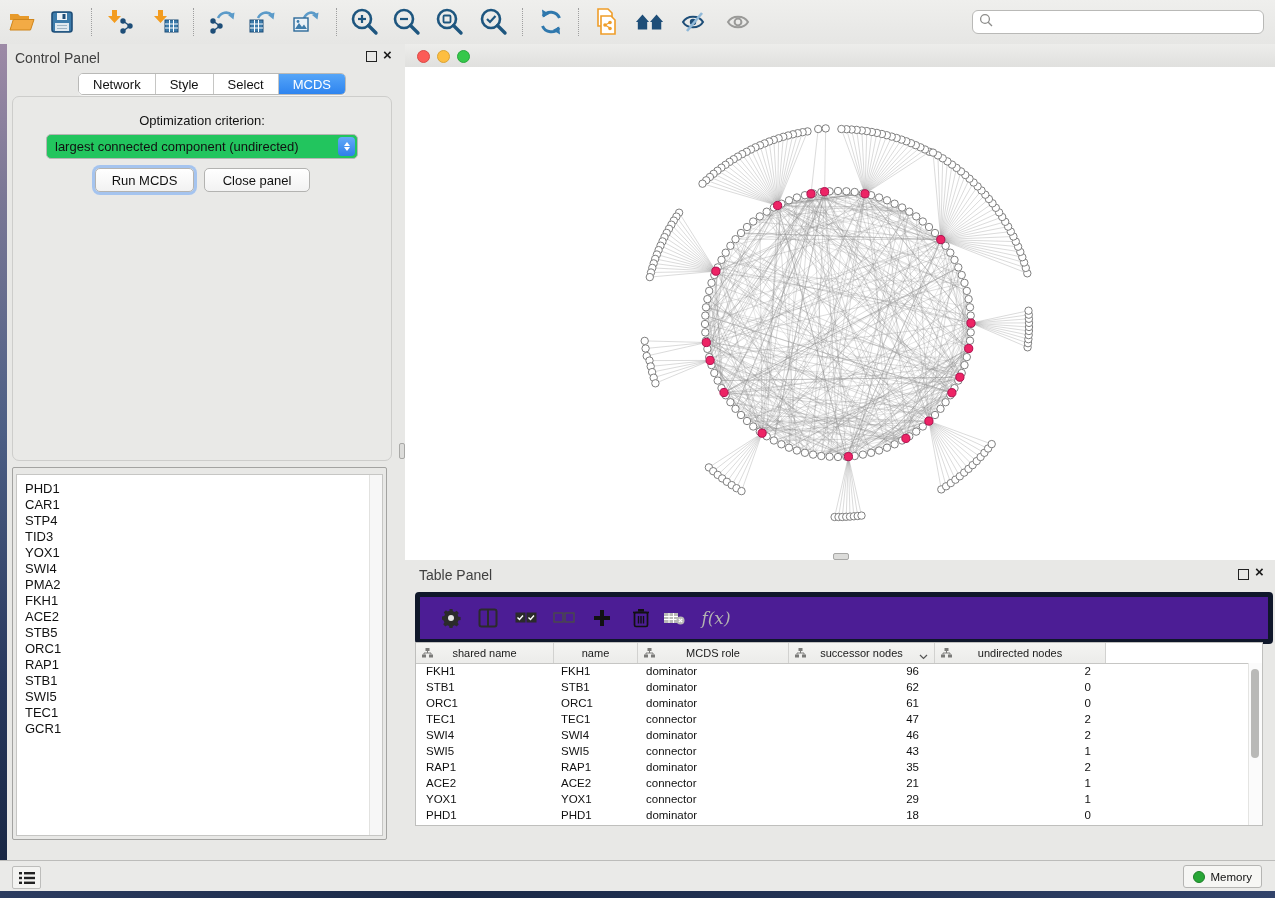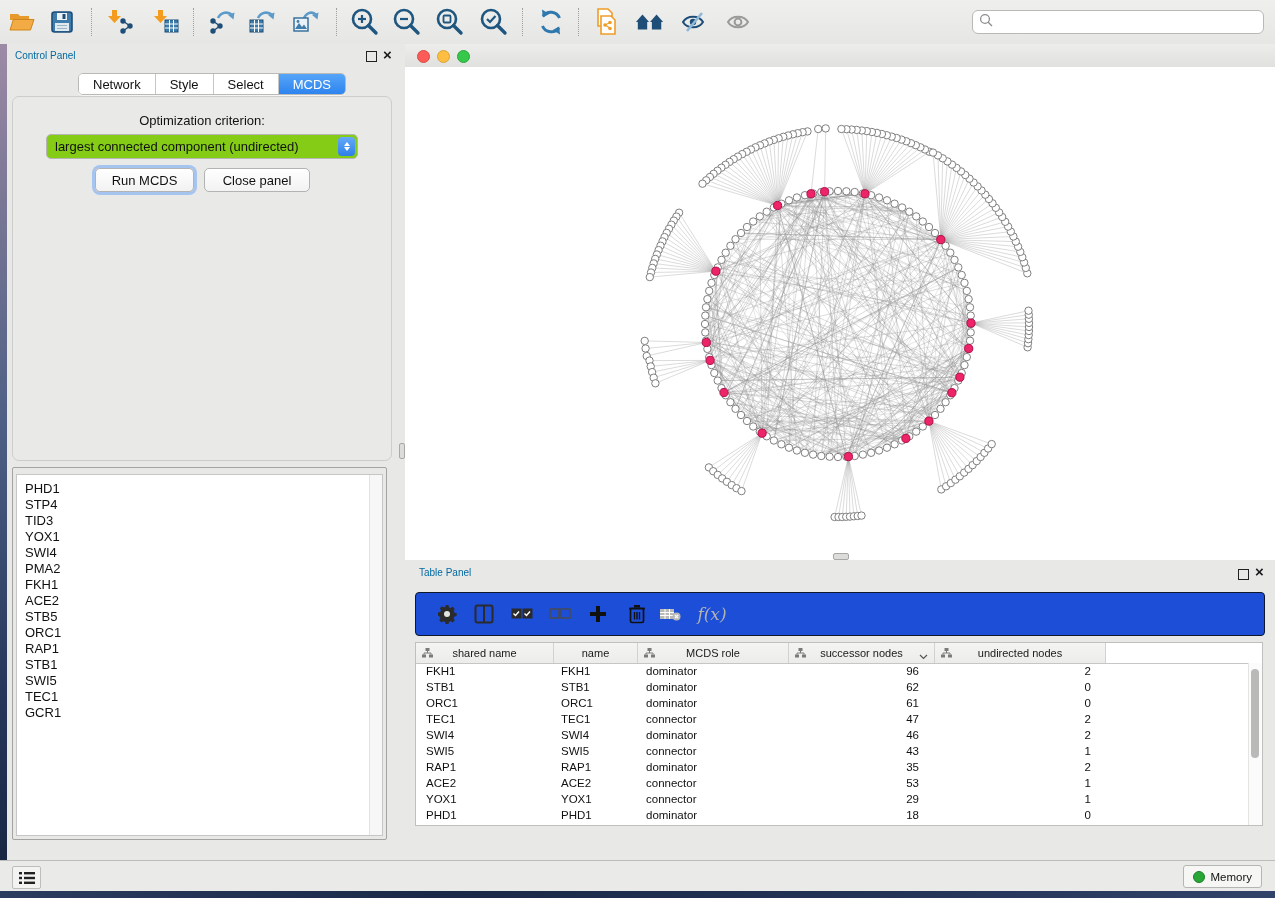--- a/index.html
+++ b/index.html
@@ -12,31 +12,31 @@
   #search-box{position:absolute;right:11px;top:10px;width:290px;height:22px;background:#fff;border:1px solid #b9b9b7;border-radius:6px;display:flex;align-items:center;}
   #search-box input{border:none;outline:none;background:transparent;flex:1;font:12px "Liberation Sans",sans-serif;padding:0 6px 0 2px;}
   #search-box .mag{margin-left:6px;}
   
   #desk-left{position:absolute;left:0;top:44px;width:7px;height:854px;
     background:linear-gradient(180deg,#9d8aa6 0%,#7a7795 18%,#4d5f85 45%,#27375c 75%,#16243f 100%);}
   #desk-bottom{position:absolute;left:0;top:890px;width:1275px;height:8px;
     background:linear-gradient(90deg,#2c3c60,#1a2947 35%,#243457 70%,#32436a 100%);}
   
   #control-panel{position:absolute;left:7px;top:44px;width:392px;height:816px;background:#e8e8e6;}
-  .panel-title{position:absolute;left:8px;top:6px;font-size:10px;color:#0369a1;}
+  .panel-title{position:absolute;left:8px;top:6px;font-size:14px;color:#404040;}
   .float-ico{position:absolute;top:7px;width:9px;height:9px;border:1.5px solid #222;display:inline-block;cursor:pointer;}
   .close-ico{position:absolute;top:3px;font-size:15px;font-weight:bold;color:#1a1a1a;cursor:pointer;line-height:16px;}
   .seg-group{display:flex;border:1px solid #b9b9b7;border-radius:5px;overflow:hidden;background:#fff;height:20px;box-shadow:0 1px 0 rgba(255,255,255,.6);}
   .seg{font-size:13px;color:#111;display:flex;align-items:center;justify-content:center;padding:0 14px;border-right:1px solid #c6c6c4;cursor:pointer;background:#fff;}
   .seg:last-child{border-right:none;}
   .seg.active{background:linear-gradient(#55a5f8,#2e84ef);color:#fff;}
   #ctab-wrap{position:absolute;left:71px;top:29px;}
   #tab-content{position:absolute;left:5px;top:52px;width:378px;height:363px;background:#e9e9e7;border:1px solid #cdcdcb;border-radius:7px;}
   #opt-label{position:absolute;left:0;top:16px;width:100%;text-align:center;font-size:13px;}
-  #criterion-select{position:absolute;left:33px;top:37px;width:310px;height:23px;background:#84cc16;border:1px solid #b6b6b4;border-radius:5px;display:flex;align-items:center;cursor:pointer;}
+  #criterion-select{position:absolute;left:33px;top:37px;width:310px;height:23px;background:#22c55e;border:1px solid #b6b6b4;border-radius:5px;display:flex;align-items:center;cursor:pointer;}
   #criterion-select .val{flex:1;font-size:13px;padding-left:8px;white-space:nowrap;}
   #criterion-select .stepper{width:17px;height:19px;margin-right:2px;border-radius:4px;background:linear-gradient(#64aaf8,#2e7fe9);display:flex;flex-direction:column;align-items:center;justify-content:center;gap:1px;}
   .tri-up{width:0;height:0;border-left:3.5px solid transparent;border-right:3.5px solid transparent;border-bottom:4.5px solid #fff;}
   .tri-dn{width:0;height:0;border-left:3.5px solid transparent;border-right:3.5px solid transparent;border-top:4.5px solid #fff;}
   .mac-btn{position:absolute;top:71px;height:22px;background:linear-gradient(#ffffff,#f2f2f2);border:1px solid #b3b3b1;border-radius:5px;font-size:13px;display:flex;align-items:center;justify-content:center;cursor:pointer;}
   #run-btn{left:82px;width:97px;box-shadow:0 0 0 3px rgba(110,165,245,.55);}
   #closepanel-btn{left:191px;width:104px;}
   #mcds-group{position:absolute;left:5px;top:423px;width:373px;height:371px;border:1px solid #a3a3a1;border-radius:2px;}
   #mcds-legend{position:absolute;left:10px;top:-8px;background:#e8e8e6;padding:0 4px;font-size:13px;margin-top:48px;}
   #mcds-list-wrap{position:absolute;left:3px;top:6px;right:3px;bottom:3px;background:#fff;border:1px solid #c6c6c4;display:flex;}
@@ -46,21 +46,21 @@
   #v-split{position:absolute;left:399px;top:44px;width:6px;height:816px;background:#e8e8e6;border-right:1px solid #adadab;}
   .split-handle{position:absolute;background:#dcdcda;border:1px solid #a8a8a6;border-radius:2px;}
   
   #network-panel{position:absolute;left:405px;top:44px;width:870px;height:516px;background:#fff;}
   #net-titlebar{position:absolute;left:0;top:0;width:870px;height:23px;background:linear-gradient(#ededeb,#e0e0de);border-bottom:1px solid #c3c3c1;}
   .light{position:absolute;top:6px;width:11px;height:11px;border-radius:50%;}
   #net-title{position:absolute;left:0;top:4px;width:100%;text-align:center;font-size:12.5px;color:#111;}
   #net-canvas{position:absolute;left:0;top:23px;width:870px;height:493px;background:#fff;}
   
   #table-panel{position:absolute;left:405px;top:560px;width:870px;height:300px;background:#e8e8e6;}
-  #tbl-toolbar{position:absolute;left:10px;top:32px;width:848px;height:42px;background:#1d4ed8;border:1px solid #0f172a;border-radius:4px;}
+  #tbl-toolbar{position:absolute;left:10px;top:32px;width:848px;height:42px;background:#4c1d95;border:5px solid #0f172a;border-radius:4px;}
   .bico{position:absolute;top:8px;width:26px;height:26px;display:flex;align-items:center;justify-content:center;}
   .fx{font-family:"DejaVu Serif",serif;font-style:italic;font-size:17px;color:#b3b3b1;}
   #node-table{position:absolute;left:10px;top:82px;width:846px;height:182px;background:#fff;border:1px solid #bfbfbd;}
   #tbl-header{position:absolute;left:0;top:0;height:20px;display:flex;background:#fff;width:100%;border-bottom:1px solid #c6c6c4;}
   .th{position:relative;height:20px;background:linear-gradient(#f4f4f2,#ececea);border-right:1px solid #d2d2d0;font-size:11px;display:flex;align-items:center;justify-content:center;color:#1a1a1a;}
   .th .oicon{position:absolute;left:6px;top:5px;}
   .th .sort{position:absolute;right:6px;top:7px;}
   #tbl-body{position:absolute;left:0;top:20px;right:13px;bottom:0;overflow:hidden;}
   .tr{display:flex;height:16px;align-items:center;font-size:11.5px;cursor:default;}
   .td{white-space:nowrap;overflow:hidden;}
@@ -265,20 +265,21 @@
           </span>
       </div>
       <div class="mac-btn" id="run-btn">Run MCDS</div>
       <div class="mac-btn" id="closepanel-btn">Close panel</div>
     </div>
     <div id="mcds-group">
       <div id="mcds-legend">MCDS result (17 nodes)</div>
       <div id="mcds-list-wrap">
         <div id="mcds-list">
             <div>PHD1</div>
+            <div>CAR1</div>
             <div>STP4</div>
             <div>TID3</div>
             <div>YOX1</div>
             <div>SWI4</div>
             <div>PMA2</div>
             <div>FKH1</div>
             <div>ACE2</div>
             <div>STB5</div>
             <div>ORC1</div>
             <div>RAP1</div>
@@ -1234,21 +1235,21 @@
             <div class="td c0">RAP1</div>
             <div class="td c1">RAP1</div>
             <div class="td c2">dominator</div>
             <div class="td c3">35</div>
             <div class="td c4">2</div>
           </div>
           <div class="tr">
             <div class="td c0">ACE2</div>
             <div class="td c1">ACE2</div>
             <div class="td c2">connector</div>
-            <div class="td c3">53</div>
+            <div class="td c3">21</div>
             <div class="td c4">1</div>
           </div>
           <div class="tr">
             <div class="td c0">YOX1</div>
             <div class="td c1">YOX1</div>
             <div class="td c2">connector</div>
             <div class="td c3">29</div>
             <div class="td c4">1</div>
           </div>
           <div class="tr">

